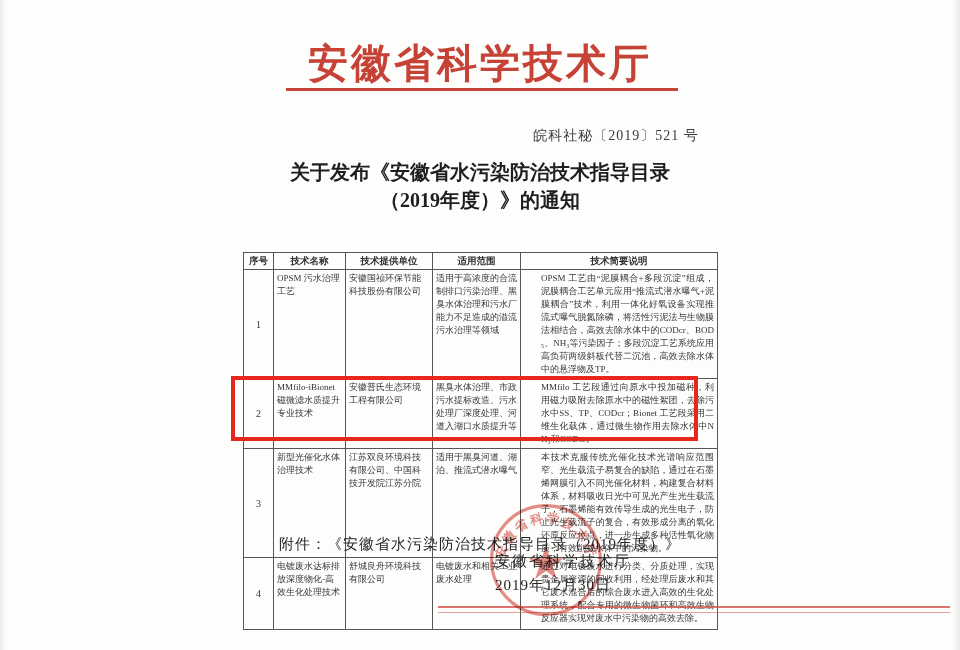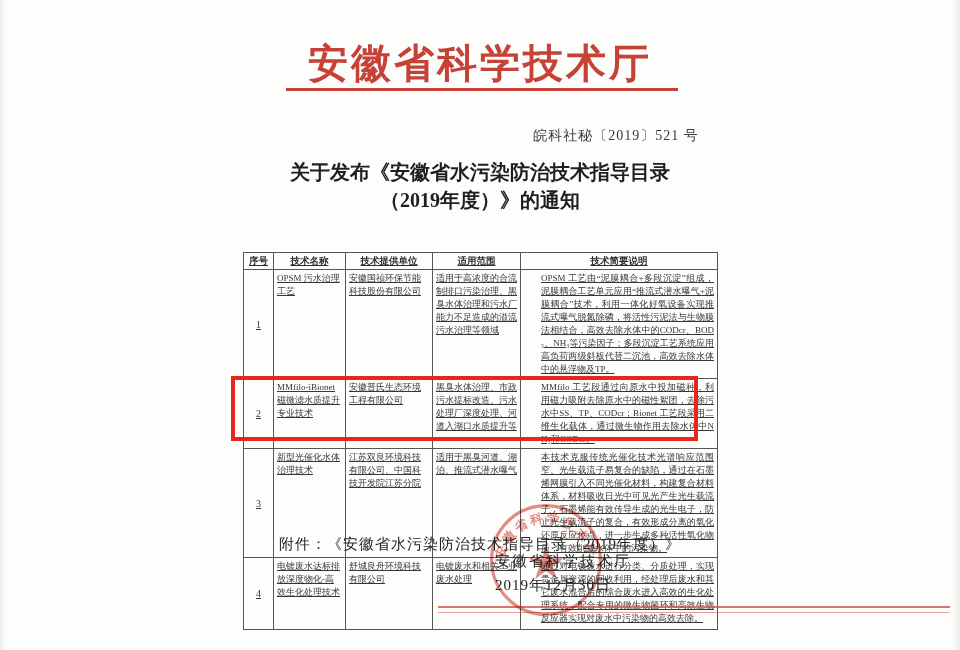--- a/index.html
+++ b/index.html
@@ -26,21 +26,21 @@
     position:absolute;top:158px;left:220px;width:520px;
     text-align:center;font-weight:bold;font-size:20px;line-height:28px;color:#1e1e1e;
   }
   table.tech-table{
     position:absolute;top:252px;left:243px;width:474px;
     border-collapse:collapse;table-layout:fixed;
     font-size:9px;line-height:13px;color:#363636;
   }
   .tech-table th,.tech-table td{
     border:1px solid #565656;padding:2px 3px;vertical-align:top;
-    overflow:hidden;word-break:break-all;text-decoration:underline;
+    overflow:hidden;word-break:break-all;
   }
   .tech-table th{
     font-size:9.5px;font-weight:600;text-align:center;vertical-align:middle;
     height:14px;padding:1px 2px;color:#2f2f2f;
   }
   .tech-table td.seq{text-align:center;vertical-align:middle;font-size:10px;}
   .tech-table td.summary{text-align:justify;padding-left:20px;}
   .highlight-box{
     position:absolute;left:231px;top:376px;width:459px;height:57px;
     border:4px solid #e7271b;z-index:6;

